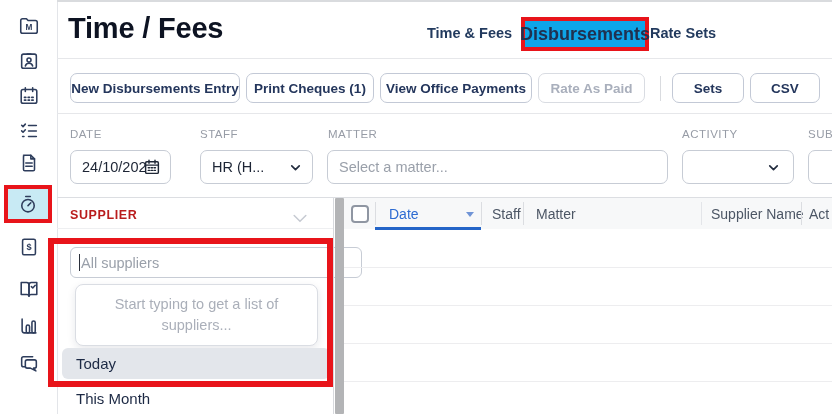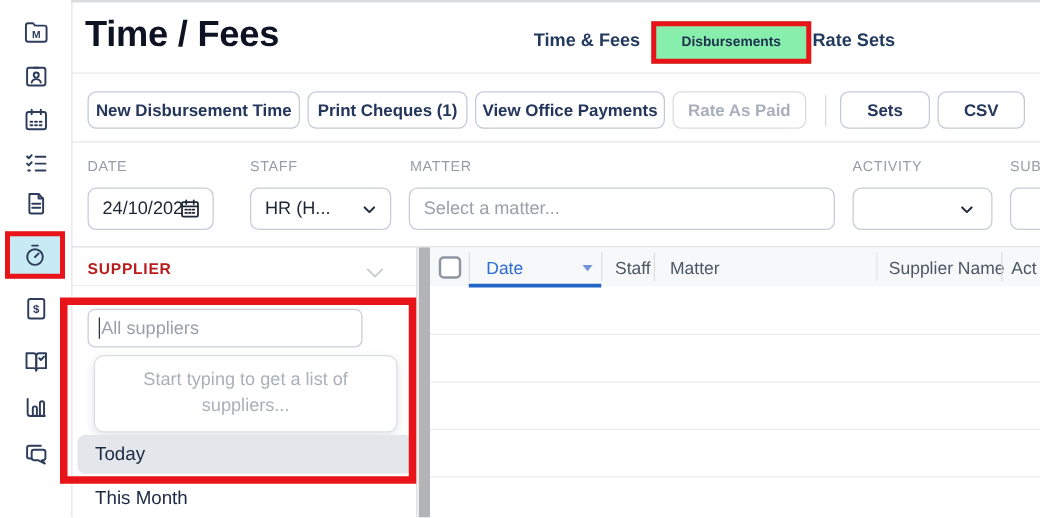--- a/index.html
+++ b/index.html
@@ -14,42 +14,42 @@
   .side-icon{left:18px;width:22px;height:22px;color:#2e3d5c;}
   .side-icon svg{width:22px;height:22px;display:block;}
   .timer-box{left:4px;top:185px;width:48px;height:38px;box-sizing:border-box;
     background:#c8eaf4;border:4px solid #e8141a;display:flex;align-items:center;justify-content:center;z-index:30;}
   .timer-box svg{width:22px;height:22px;color:#2e3d5c;}
   
   .top-border{left:57px;top:0;width:775px;height:2px;background:#d9dbde;}
   .page-title{left:68px;top:12px;font-size:29px;font-weight:700;color:#0d1322;letter-spacing:-0.2px;}
   .tab{font-size:14.5px;font-weight:600;color:#223a5e;white-space:nowrap;}
   .tab-active-box{left:521px;top:17px;width:128px;height:34px;box-sizing:border-box;
-    background:#86efac;border:4px solid #e8141a;display:flex;align-items:center;justify-content:center;
-    font-size:11px;font-weight:600;color:#203150;z-index:30;}
+    background:#0ea5e9;border:4px solid #e8141a;display:flex;align-items:center;justify-content:center;
+    font-size:18px;font-weight:600;color:#203150;z-index:30;}
   .hline{background:#e6e7ea;height:1px;}
   
   .btn{top:73px;height:30px;box-sizing:border-box;border:1px solid #c3c9d6;border-radius:7px;
     background:#fff;color:#24365c;font-size:13.5px;font-weight:600;
     display:flex;align-items:center;justify-content:center;white-space:nowrap;cursor:pointer;}
   .btn.disabled{border-color:#d9dce2;color:#a9afbc;}
   .vdivider{left:660px;top:76px;width:1px;height:25px;background:#d9dbdf;}
   
   .filter-label{top:128px;font-size:11.5px;color:#979ca6;letter-spacing:0.5px;}
   .fbox{top:150px;height:34px;box-sizing:border-box;border:1px solid #c7ccd5;border-radius:7px;background:#fff;
     display:flex;align-items:center;font-size:14.5px;color:#1d2535;}
   .fbox .val{padding-left:11px;white-space:nowrap;overflow:hidden;}
   .fbox .right-ic{position:absolute;right:9px;display:flex;align-items:center;}
   .fbox input{border:none;outline:none;width:100%;padding:0 11px;font-size:14.5px;
     font-family:"Liberation Sans",sans-serif;color:#1d2535;background:transparent;}
   .fbox input::placeholder{color:#9aa0aa;opacity:1;}
   
   .sup-title{left:70px;top:208px;font-size:12.5px;font-weight:700;color:#b91c1c;letter-spacing:0.6px;}
   .sup-chev{left:290px;top:208px;width:20px;height:20px;color:#c6cad2;}
-  .sup-search{left:70px;top:247px;width:220px;height:31px;box-sizing:border-box;border:1px solid #c7ccd5;
+  .sup-search{left:70px;top:247px;width:292px;height:31px;box-sizing:border-box;border:1px solid #c7ccd5;
     border-radius:6px;background:#fff;display:flex;align-items:center;padding-left:8px;
     font-size:14.5px;color:#9aa0aa;}
   .caret{width:1px;height:17px;background:#2a2f3a;margin-right:1px;}
   .sup-drop{left:75px;top:284px;width:243px;height:62px;box-sizing:border-box;border:1px solid #dadde3;
     border-radius:8px;background:#fff;box-shadow:0 3px 8px rgba(20,30,60,.10);
     color:#aaafb9;font-size:14.5px;line-height:21px;text-align:center;padding:9px 26px 0 26px;}
   .quick-item{left:62px;width:268px;height:31px;border-radius:6px;display:flex;align-items:center;
     padding-left:14px;box-sizing:border-box;font-size:15px;color:#1c2944;cursor:pointer;}
   .quick-item.selected{background:#e3e6eb;}
   .panel-sep{left:57px;top:197px;width:775px;height:1px;background:#dcdee2;}
@@ -152,21 +152,21 @@
 <div class="abs page-title">Time / Fees</div>
 
 <div class="abs tab" style="left:427px;top:25px">Time &amp; Fees</div>
 <div class="abs tab-active-box">
   <span>Disbursements</span>
 </div>
 <div class="abs tab" style="left:650px;top:25px">Rate Sets</div>
 
 <div class="abs hline" style="left:57px;top:58px;width:775px"></div>
 
-<div class="abs btn" style="left:70px;width:170px">New Disbursement Time</div>
+<div class="abs btn" style="left:70px;width:170px">New Disbursements Entry</div>
 <div class="abs btn" style="left:246px;width:128px">Print Cheques (1)</div>
 <div class="abs btn" style="left:380px;width:152px">View Office Payments</div>
 <div class="abs btn disabled" style="left:538px;width:107px">Rate As Paid</div>
 <div class="abs vdivider"></div>
 <div class="abs btn" style="left:672px;width:72px">Sets</div>
 <div class="abs btn" style="left:750px;width:70px">CSV</div>
 
 <div class="abs hline" style="left:57px;top:113px;width:775px"></div>
 
 <div class="abs filter-label" style="left:70px">DATE</div>

